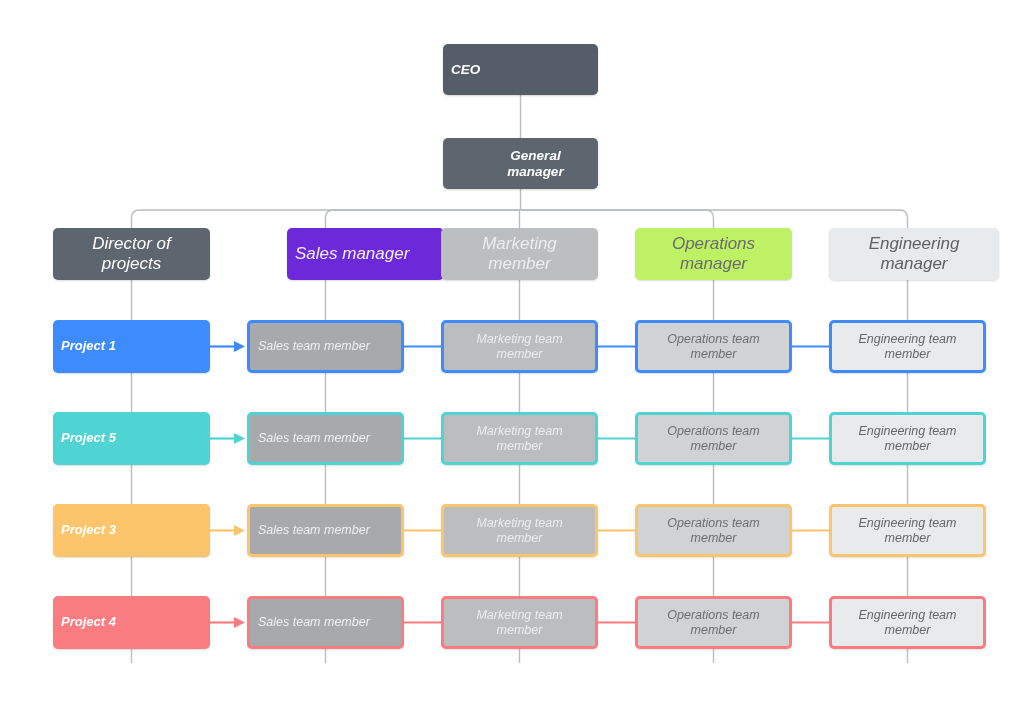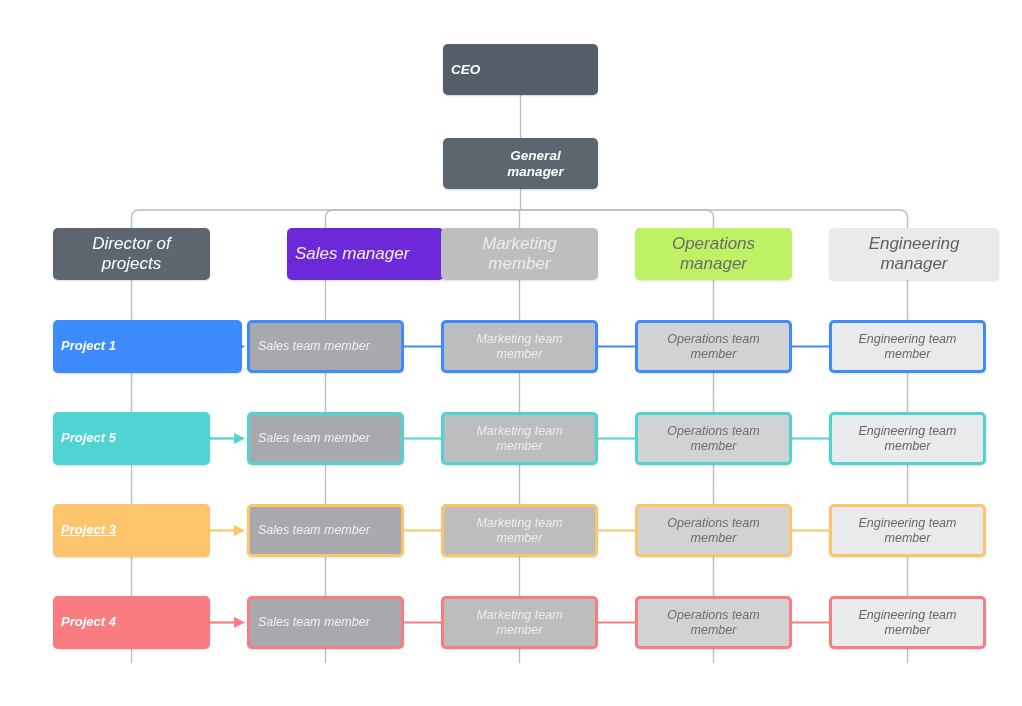--- a/index.html
+++ b/index.html
@@ -151,21 +151,21 @@
       </div>
       <div class="node manager" style="left: 441px; top: 228px; width: 157px; height: 52px; background: rgb(189, 190, 192); color: rgb(236, 237, 237);">
         <span>Marketing member</span>
       </div>
       <div class="node manager" style="left: 635px; top: 228px; width: 157px; height: 52px; background: #bef264; color: rgb(106, 108, 112);">
         <span>Operations manager</span>
       </div>
       <div class="node manager" style="left: 829px; top: 228px; width: 170px; height: 52px; background: rgb(233, 234, 235); color: rgb(94, 96, 100);">
         <span>Engineering manager</span>
       </div>
-      <div class="node project" style="left: 53px; top: 320px; width: 189px; height: 53px; background: rgb(61, 139, 253);">
+      <div class="node project" style="left: 53px; top: 320px; width: 157px; height: 53px; background: rgb(61, 139, 253);">
         <span>Project 1</span>
       </div>
       <div class="node member" style="left: 247px; top: 320px; width: 157px; height: 53px; background: rgb(168, 169, 172); color: rgb(240, 240, 241); border-color: rgb(61, 139, 253);">
         <span>Sales team member</span>
       </div>
       <div class="node member" style="left: 441px; top: 320px; width: 157px; height: 53px; background: rgb(188, 189, 191); color: rgb(237, 237, 238); border-color: rgb(61, 139, 253);">
         <span>Marketing team member</span>
       </div>
       <div class="node member" style="left: 635px; top: 320px; width: 157px; height: 53px; background: rgb(209, 210, 212); color: rgb(108, 110, 114); border-color: rgb(61, 139, 253);">
         <span>Operations team member</span>
@@ -181,21 +181,21 @@
       </div>
       <div class="node member" style="left: 441px; top: 412px; width: 157px; height: 53px; background: rgb(188, 189, 191); color: rgb(237, 237, 238); border-color: rgb(79, 211, 211);">
         <span>Marketing team member</span>
       </div>
       <div class="node member" style="left: 635px; top: 412px; width: 157px; height: 53px; background: rgb(209, 210, 212); color: rgb(108, 110, 114); border-color: rgb(79, 211, 211);">
         <span>Operations team member</span>
       </div>
       <div class="node member" style="left: 829px; top: 412px; width: 157px; height: 53px; background: rgb(233, 234, 235); color: rgb(101, 103, 107); border-color: rgb(79, 211, 211);">
         <span>Engineering team member</span>
       </div>
-      <div class="node project" style="left: 53px; top: 504px; width: 157px; height: 53px; background: rgb(252, 196, 107); text-decoration: underline;">
+      <div class="node project" style="left: 53px; top: 504px; width: 157px; height: 53px; background: rgb(252, 196, 107);">
         <span>Project 3</span>
       </div>
       <div class="node member" style="left: 247px; top: 504px; width: 157px; height: 53px; background: rgb(168, 169, 172); color: rgb(240, 240, 241); border-color: rgb(252, 196, 107);">
         <span>Sales team member</span>
       </div>
       <div class="node member" style="left: 441px; top: 504px; width: 157px; height: 53px; background: rgb(188, 189, 191); color: rgb(237, 237, 238); border-color: rgb(252, 196, 107);">
         <span>Marketing team member</span>
       </div>
       <div class="node member" style="left: 635px; top: 504px; width: 157px; height: 53px; background: rgb(209, 210, 212); color: rgb(108, 110, 114); border-color: rgb(252, 196, 107);">
         <span>Operations team member</span>

